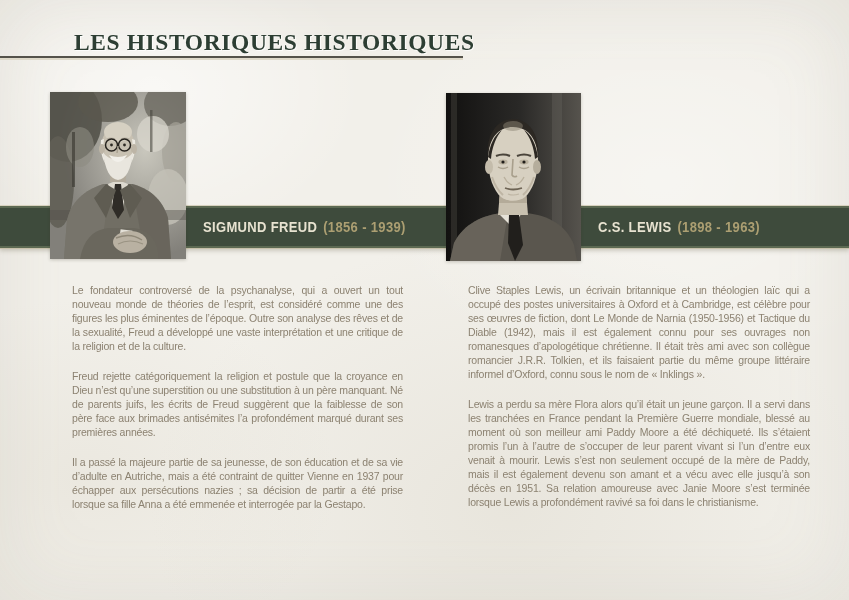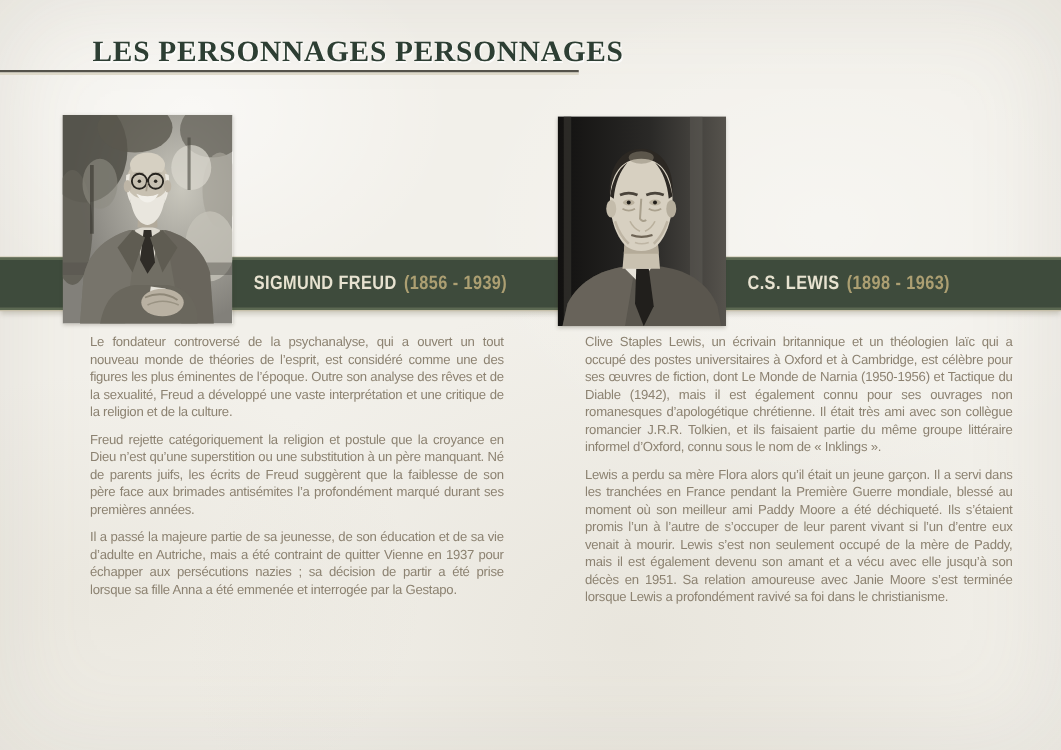--- a/index.html
+++ b/index.html
@@ -67,29 +67,29 @@
   .nameplate-lewis { left: 598px; }
 
   
   .bio-col {
     position: absolute; top: 267px;
     color: #8c8271; font-size: 10.5px; line-height: 14px;
     letter-spacing: -0.2px; text-align: justify;
   }
   .bio-col-left  { left: 72px;  width: 331px; }
   .bio-col-right { left: 468px; width: 342px; }
-  .bio-col p { margin: 0 0 8px 0; }
+  .bio-col p { margin: 16px 0 8px 0; }
   .bio-col .italic { }
 </style>
 </head>
 <body>
 
 <div class="slide">
 
-  <h1 class="page-title">LES PERSONNAGES PERSONNAGES</h1>
+  <h1 class="page-title">LES HISTORIQUES HISTORIQUES</h1>
   <div class="title-rule"></div>
 
   <div class="name-band"></div>
 
   <div class="photo photo-freud">
     <svg viewBox="0 0 136 167" preserveAspectRatio="none">
       <defs>
         <radialGradient id="fsky" cx="70%" cy="35%" r="65%">
           <stop offset="0%" stop-color="#c9c7bd"></stop>
           <stop offset="100%" stop-color="#82807a"></stop>

